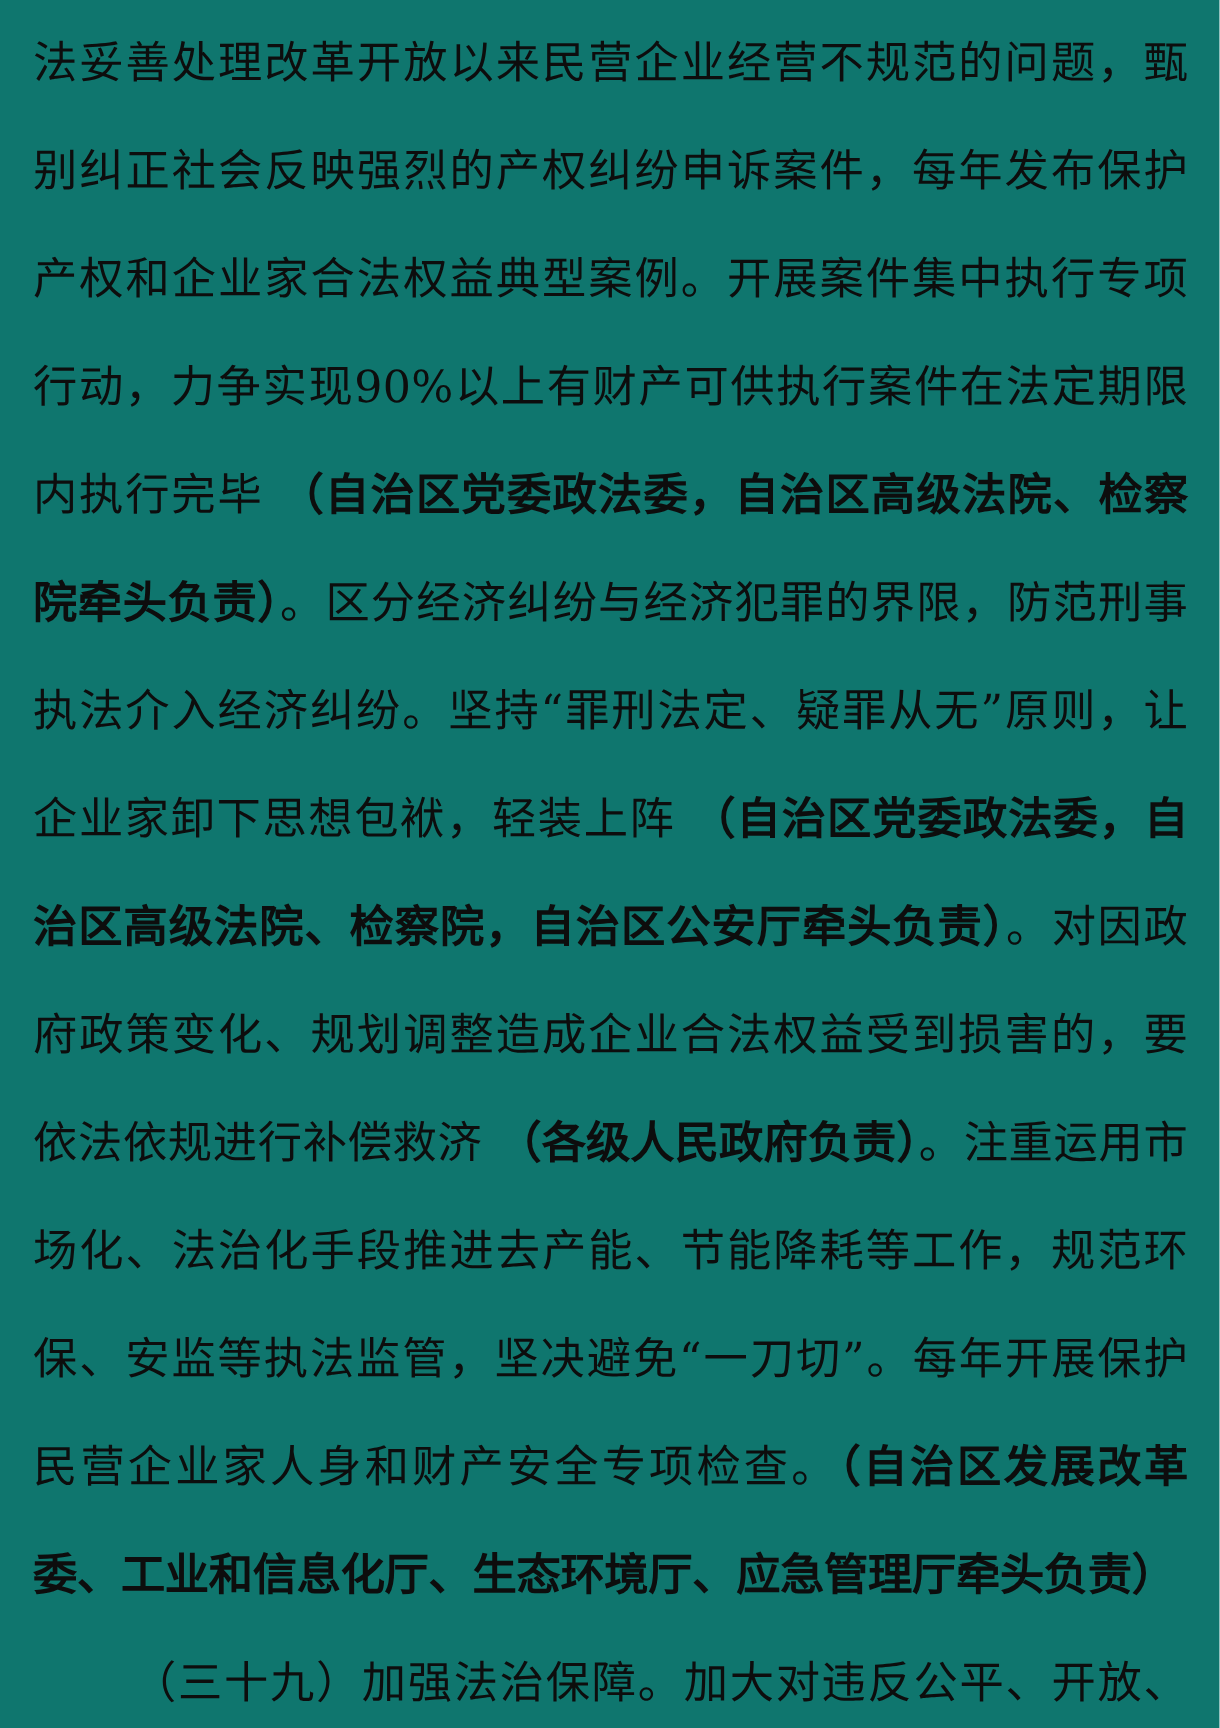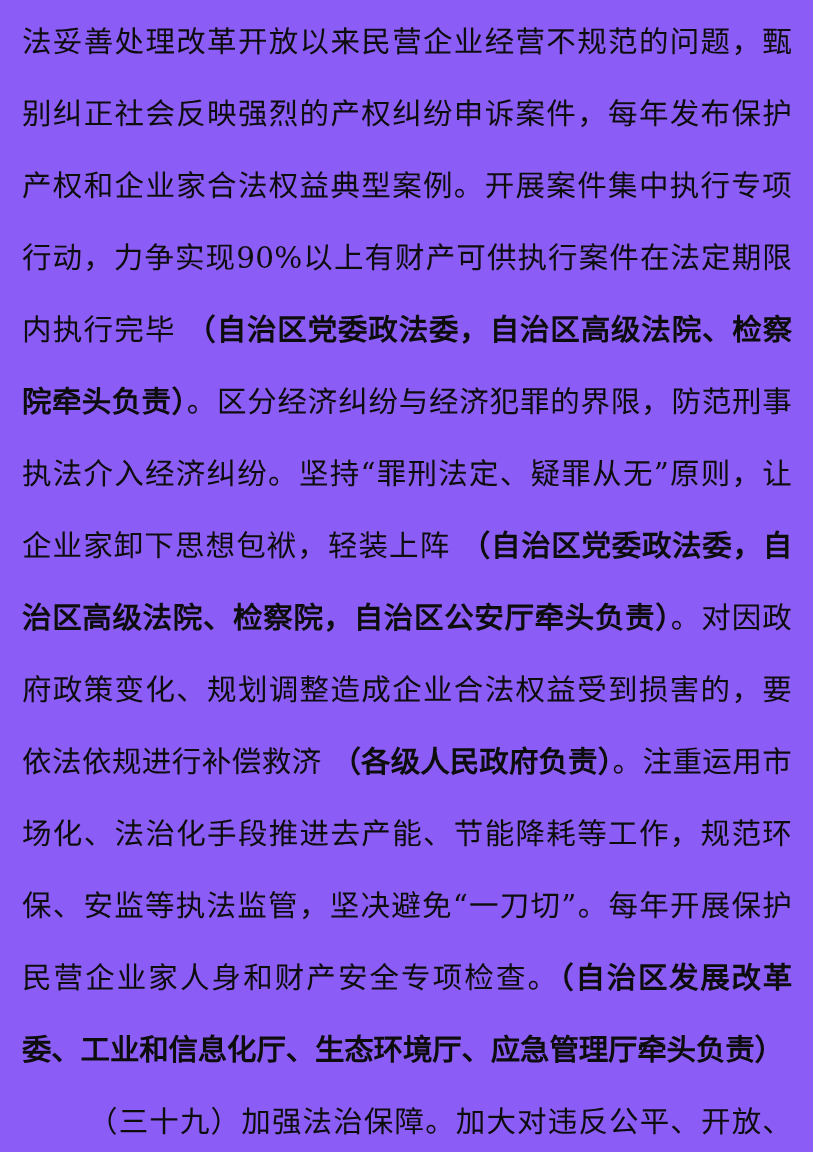--- a/index.html
+++ b/index.html
@@ -68,18 +68,18 @@
 
   
   .doc-body {
     -webkit-font-smoothing: antialiased;
     filter: contrast(1.04);
   }
 </style>
 </head>
 <body>
 
-<div class="page" style="background: #8b5cf6;">
+<div class="page" style="background: #0f766e;">
   <div class="doc-body" id="doc-body" style="color: rgb(17, 17, 17);">
       <p class="para"><span class="run-regular">法妥善处理改革开放以来民营企业经营不规范的问题，甄别纠正社会反映强烈的产权纠纷申诉案件，每年发布保护产权和企业家合法权益典型案例。开展案件集中执行专项行动，力争实现90%以上有财产可供执行案件在法定期限内执行完毕 </span><span class="run-bold">（自治区党委政法委，自治区高级法院、检察院牵头负责）</span><span class="run-regular">。区分经济纠纷与经济犯罪的界限，防范刑事执法介入经济纠纷。坚持“罪刑法定、疑罪从无”原则，让企业家卸下思想包袱，轻装上阵 </span><span class="run-bold">（自治区党委政法委，自治区高级法院、检察院，自治区公安厅牵头负责）</span><span class="run-regular">。对因政府政策变化、规划调整造成企业合法权益受到损害的，要依法依规进行补偿救济 </span><span class="run-bold">（各级人民政府负责）</span><span class="run-regular">。注重运用市场化、法治化手段推进去产能、节能降耗等工作，规范环保、安监等执法监管，坚决避免“一刀切”。每年开展保护民营企业家人身和财产安全专项检查。</span><span class="run-bold">（自治区发展改革委、工业和信息化厅、生态环境厅、应急管理厅牵头负责）</span></p>
       <p class="para indent"><span class="run-regular">（三十九）加强法治保障。加大对违反公平、开放、透明市场规则的政策文件清理力度，2019 年年底前完成清理和废除妨碍统一市场和公平竞争的地方性法规、规章和政策文件 </span></p>
     </div>
 </div>
 
 </body></html>

